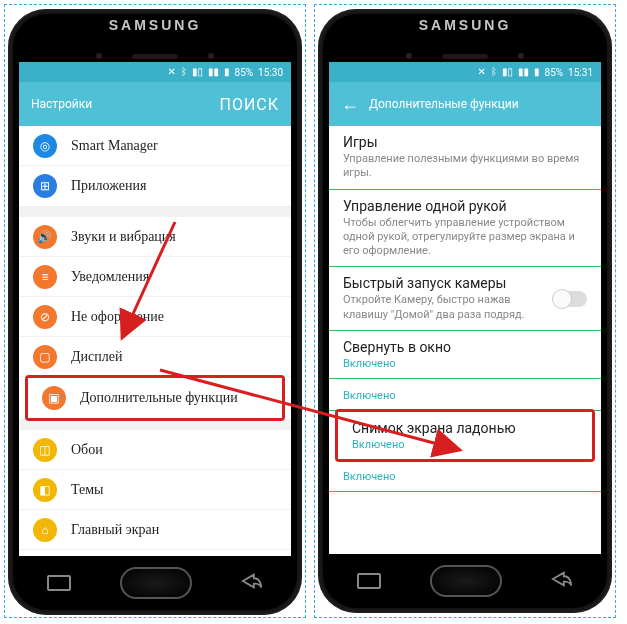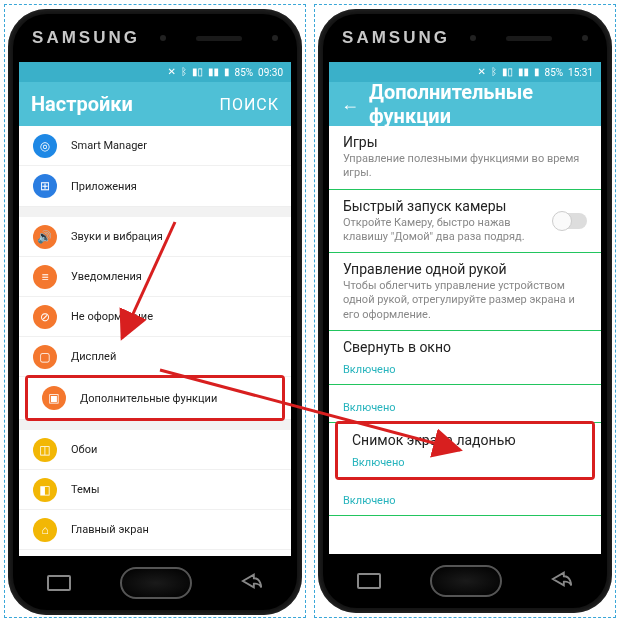--- a/index.html
+++ b/index.html
@@ -40,26 +40,26 @@
     border-radius: 34px;
     width: 100%;
     height: 100%;
     display: flex;
     flex-direction: column;
     overflow: hidden;
   }
   .speaker-bar {
     height: 48px;
     display: flex;
-    flex-direction: row;
+    flex-direction: column;
     align-items: center;
     justify-content: center;
     gap: 20px;
     color: #d8d8d8;
-    font-size: 17px;
+    font-size: 14px;
     font-weight: bold;
     letter-spacing: 3px;
   }
   .speaker-bar .brand { color:#c8c8c8; font-family: Arial, sans-serif; }
   .sensor-row { display:flex; gap:30px; align-items:center; }
   .sensor-dot { width:6px; height:6px; background:#222; border-radius:50%; }
   .speaker-slot { width:46px; height:5px; background:#1a1a1a; border-radius:3px; }
   .screen {
     flex: 1;
     margin: 0 6px;
@@ -83,21 +83,21 @@
   .status-bar .ico { font-size: 10px; line-height:1; }
   .header {
     background: #4fc0d6;
     color: #fff;
     height: 44px;
     display: flex;
     align-items: center;
     padding: 0 12px;
     gap: 10px;
   }
-  .header .title { flex:1; font-size: 20px; font-weight: 700; }
+  .header .title { flex:1; font-size: 12px; font-weight: 400; }
   .header .search { font-size: 16px; letter-spacing: 1px; }
   .header .back { font-size: 18px; line-height:1; }
   .list {
     flex: 1;
     overflow: hidden;
     background: #f4f4f4;
   }
   .section {
     background: #fff;
     border-bottom: 1px solid #eee;
@@ -111,37 +111,37 @@
     gap: 14px;
     background:#fff;
     border-bottom: 1px solid #f0f0f0;
   }
   .row:last-child { border-bottom: none; }
   .ic {
     width: 24px; height: 24px; border-radius: 50%;
     display:flex; align-items:center; justify-content:center;
     color:#fff; font-size:12px; flex-shrink:0;
   }
-  .row-label { font-size: 11px; color: #222; }
+  .row-label { font-size: 14px; color: #222; font-family: Liberation Serif, serif; }
   .highlight {
     border: 3px solid #d81f1f;
     border-radius: 4px;
     margin: -2px 6px;
     position: relative;
     z-index: 2;
   }
   
   .item2 {
     padding: 8px 14px;
     background:#fff;
     border-bottom: 1px solid #22c55e;
   }
   .item2 .t { font-size: 14px; color:#222; }
   .item2 .s { font-size: 11px; color: #888; line-height:1.3; margin-top:2px; }
-  .item2 .en { font-size: 11px; color: #27b4bd; margin-top:8px; }
+  .item2 .en { font-size: 11px; color: #27b4bd; margin-top:2px; }
   .toggle-row { display:flex; align-items:center; }
   .toggle-row .txt { flex:1; }
   .switch {
     width: 34px; height: 16px; background:#ddd; border-radius:10px; position:relative;
   }
   .switch::after {
     content:""; width:18px; height:18px; background:#fafafa; border:1px solid #ccc;
     border-radius:50%; position:absolute; left:-1px; top:-2px;
   }
   .nav-bar {
@@ -182,21 +182,21 @@
           </div>
         </div>
         <div class="screen">
           <div class="status-bar">
             <span class="ico">✕</span>
             <span class="ico">ᛒ</span>
             <span class="ico">▮▯</span>
             <span class="ico">▮▮</span>
             <span class="ico">▮</span>
             <span>85%</span>
-            <span>09:30</span>
+            <span>15:30</span>
           </div>
           <div class="header">
             <span class="title">Настройки</span>
             <span class="search">ПОИСК</span>
           </div>
           <div class="list">
             <div class="section">
               <div class="row">
                 <span class="ic" style="background:#1e88e5">◎</span>
                 <span class="row-label">Smart Manager</span>
@@ -288,30 +288,30 @@
           </div>
           <div class="header">
             <span class="back">←</span>
             <span class="title">Дополнительные функции</span>
           </div>
           <div class="list" style="background:#fff">
             <div class="item2">
               <div class="t">Игры</div>
               <div class="s">Управление полезными функциями во время игры.</div>
             </div>
+            <div class="item2">
+              <div class="t">Управление одной рукой</div>
+              <div class="s">Чтобы облегчить управление устройством одной рукой, отрегулируйте размер экрана и его оформление.</div>
+            </div>
             <div class="item2 toggle-row">
               <div class="txt">
                 <div class="t">Быстрый запуск камеры</div>
                 <div class="s">Откройте Камеру, быстро нажав клавишу "Домой" два раза подряд.</div>
               </div>
               <div class="switch"></div>
-            </div>
-            <div class="item2">
-              <div class="t">Управление одной рукой</div>
-              <div class="s">Чтобы облегчить управление устройством одной рукой, отрегулируйте размер экрана и его оформление.</div>
             </div>
             <div class="item2">
               <div class="t">Свернуть в окно</div>
               <div class="en">Включено</div>
             </div>
             <div class="item2">
               <div class="en">Включено</div>
             </div>
             <div class="highlight">
               <div class="item2" style="border:none">

